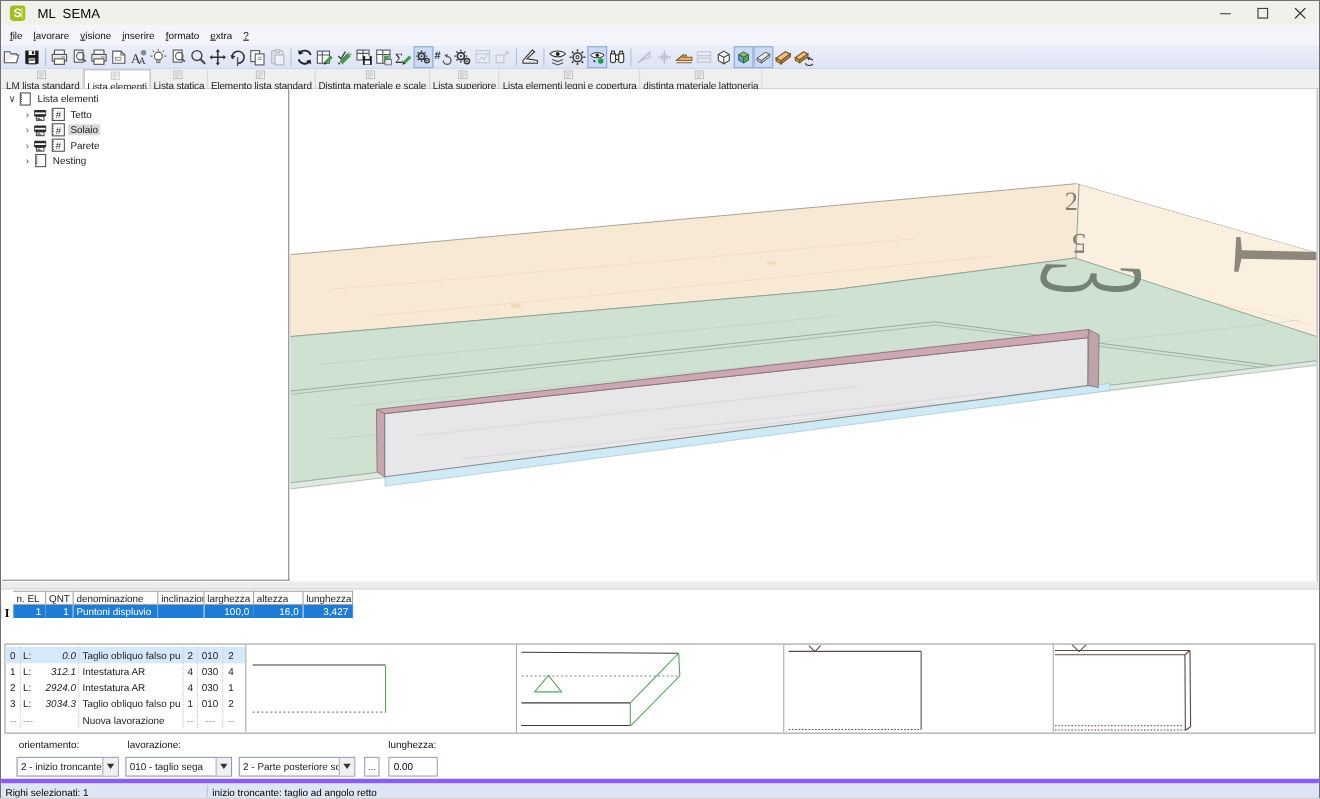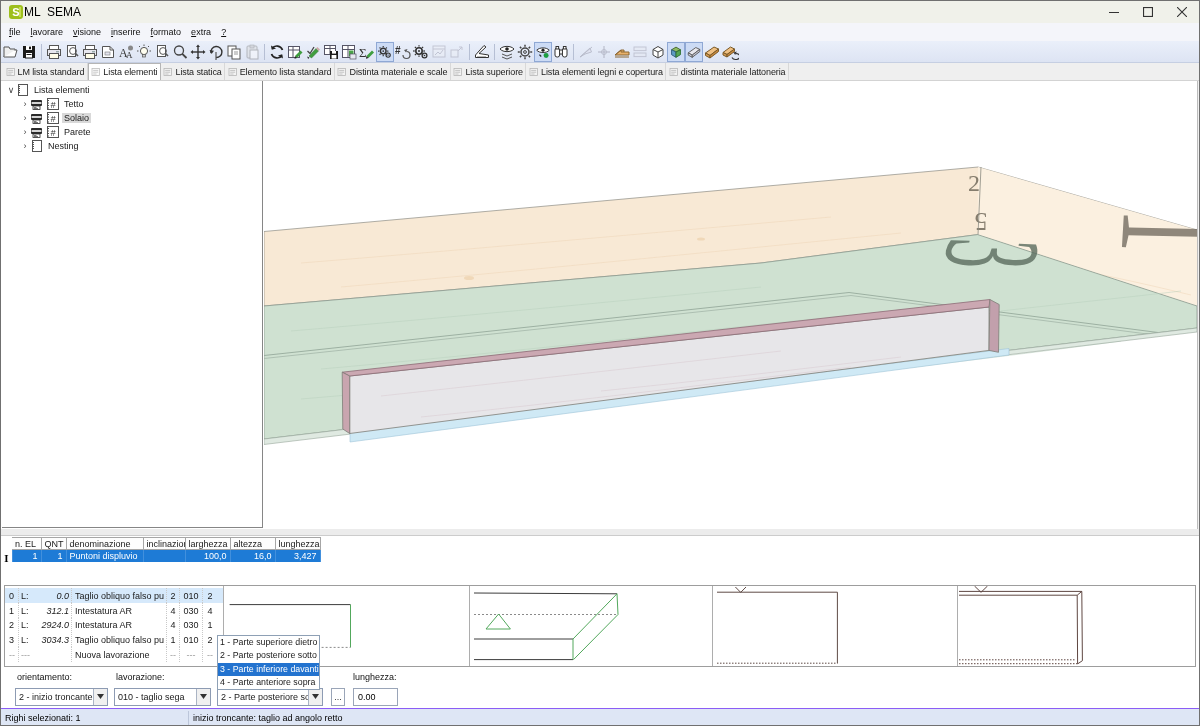--- a/index.html
+++ b/index.html
@@ -3,37 +3,37 @@
 <meta charset="utf-8">
 <style>
   html,body{margin:0;padding:0;}
   body{font-family:"Liberation Sans",sans-serif;font-size:9px;color:#1a1a1a;}
   #window{position:relative;width:1200px;height:726px;background:#fff;box-sizing:border-box;border:1px solid #707070;overflow:hidden;}
   
   #titlebar{position:absolute;left:0;top:0;width:100%;height:22px;background:#f0f1ea;display:flex;align-items:center;}
   #applogo{width:14px;height:14px;margin-left:8px;border-radius:3px;background:#9ebf1c;position:relative;flex:0 0 auto;}
   #applogo span{position:absolute;left:0;top:0;width:100%;height:100%;color:#fff;font-weight:bold;font-size:11px;line-height:14px;text-align:center;}
   #applogo i{position:absolute;right:2px;top:2px;bottom:2px;width:2px;background:#c6dd55;}
-  #apptitle{margin-left:1px;font-size:12px;color:#000;white-space:pre;}
+  #apptitle{margin-left:11px;font-size:12px;color:#000;white-space:pre;}
   #wincontrols{position:absolute;right:0;top:0;height:22px;display:flex;}
   .winbtn{width:34px;height:22px;display:flex;align-items:center;justify-content:center;color:#333;font-size:11px;}
   .winbtn svg{display:block}
   
   #menubar{position:absolute;left:0;top:22px;width:100%;height:18px;background:#f4f5fa;display:flex;align-items:center;padding-left:6px;box-sizing:border-box;}
   .menuitem{margin-right:6px;padding:1px 2px;color:#111;}
   .menuitem u{text-decoration:underline;}
   
   #toolbar{position:absolute;left:0;top:40px;width:100%;height:22px;background:linear-gradient(#eaeffa,#dde4f3);border-bottom:1px solid #c6cfe2;box-sizing:border-box;display:flex;align-items:center;padding-left:1px;}
   .tbtn{width:18px;height:20px;display:flex;align-items:center;justify-content:center;flex:0 0 auto;box-sizing:border-box;}
   .tbtn.sel{background:#ccdbf5;border:1px solid #8fa8d4;}
   .tbtn.gray{opacity:.45;}
   .tsep{width:1px;height:16px;background:#b6bfd4;margin:0 3px;flex:0 0 auto;}
   
   #tabbar{position:absolute;left:0;top:62px;width:100%;height:18px;background:#efefef;border-bottom:1px solid #d3d3d3;box-sizing:border-box;display:flex;align-items:stretch;padding-left:2px;}
-  .tab{display:flex;align-items:center;padding:0 2.5px;letter-spacing:-0.1px;border-right:1px solid #d8d8d8;color:#1b1b1b;position:relative;}
+  .tab{display:flex;align-items:center;padding:0 2.5px;letter-spacing:-0.1px;border-right:1px solid #d8d8d8;color:#1b1b1b;position:relative;flex-direction:column;}
   .tab .tico{margin-right:2px;opacity:.55;display:flex;}
   .tab.active{background:#fff;border:1px solid #b5b5b5;border-bottom:none;}
   
   #main{position:absolute;left:0;top:80px;width:1200px;height:448px;background:#fff;}
   #treepanel{position:absolute;left:1px;top:0;width:261px;height:447px;background:#fff;border-right:1px solid #868686;border-bottom:1px solid #868686;box-sizing:border-box;}
   .trow{position:absolute;height:14px;display:flex;align-items:center;white-space:nowrap;}
   .chev{font-size:9px;color:#444;width:10px;text-align:center;}
   .ticon{margin-right:2px;display:flex;}
   .tlabel{padding:0 2px;}
   .tlabel.sel{background:#d9d9d9;}
@@ -76,21 +76,21 @@
   
   #formrow{position:absolute;left:0;top:136px;width:1200px;height:36px;}
   .flabel{position:absolute;top:0px;color:#111;}
   .combo{position:absolute;top:15.5px;height:18px;background:#fff;border:1px solid #8d9bb3;box-sizing:border-box;display:flex;align-items:center;}
   .combo .cval{flex:1;padding:0 3px;white-space:nowrap;overflow:hidden;}
   .combo .carr{width:13px;height:16px;background:#f0f0f0;border-left:1px solid #aab4c4;display:flex;align-items:center;justify-content:center;}
   .carr svg{display:block}
   #dotsbtn{position:absolute;top:15.5px;height:18px;width:14px;border:1px solid #9aa5b8;background:#fff;box-sizing:border-box;text-align:center;line-height:16px;color:#333;}
   #lenfield{position:absolute;top:15.5px;height:18px;width:45px;border:1px solid #9aa5b8;background:#fff;box-sizing:border-box;font-family:"Liberation Sans",sans-serif;font-size:9px;padding:0 4px;}
   
-  #statusbar{position:absolute;left:0;top:707px;width:1200px;height:19px;background:#dee6f5;border-top:1px solid #8b5cf6;box-sizing:border-box;}
+  #statusbar{position:absolute;left:0;top:707px;width:1200px;height:19px;background:#dee6f5;border-top:4px solid #8b5cf6;box-sizing:border-box;}
   #statusbar .stext{position:absolute;top:4px;color:#000;}
   #stsep{position:absolute;left:187px;top:2px;bottom:2px;width:1px;background:#bcc6da;}
 </style>
 </head>
 <body>
 
 <div id="window">
 
   <svg width="0" height="0" style="position:absolute">
     <defs>
@@ -899,26 +899,20 @@
             <line x1="119.2" y1="9.2" x2="119.6" y2="77.9"></line>
             <line x1="123.8" y1="5.4" x2="119.2" y2="9.2"></line>
             <line x1="124.4" y1="74.7" x2="119.6" y2="77.9"></line>
           </g>
           <line x1="1" y1="73.8" x2="118" y2="73.8" stroke="#5f4742" stroke-dasharray="1.5,1.5"></line>
           <line x1="1" y1="77.7" x2="119" y2="77.7" stroke="#5f4742" stroke-dasharray="1.5,1.5"></line>
         </svg>
       </div>
     </div>
 
-    <div id="popup">
-      <div class="pitem">1 - Parte superiore dietro</div>
-      <div class="pitem">2 - Parte posteriore sotto</div>
-      <div class="pitem sel">3 - Parte inferiore davanti</div>
-      <div class="pitem">4 - Parte anteriore sopra</div>
-    </div>
 
     <div id="formrow">
       <span class="flabel" style="left:16px">orientamento:</span>
       <div class="combo" style="left:14px;width:93px">
         <span class="cval">2 - inizio troncante</span>
         <span class="carr">
             <svg width="7" height="5">
               <path d="M0 0 L7 0 L3.5 5 Z" fill="#333"></path>
             </svg>
           </span>

